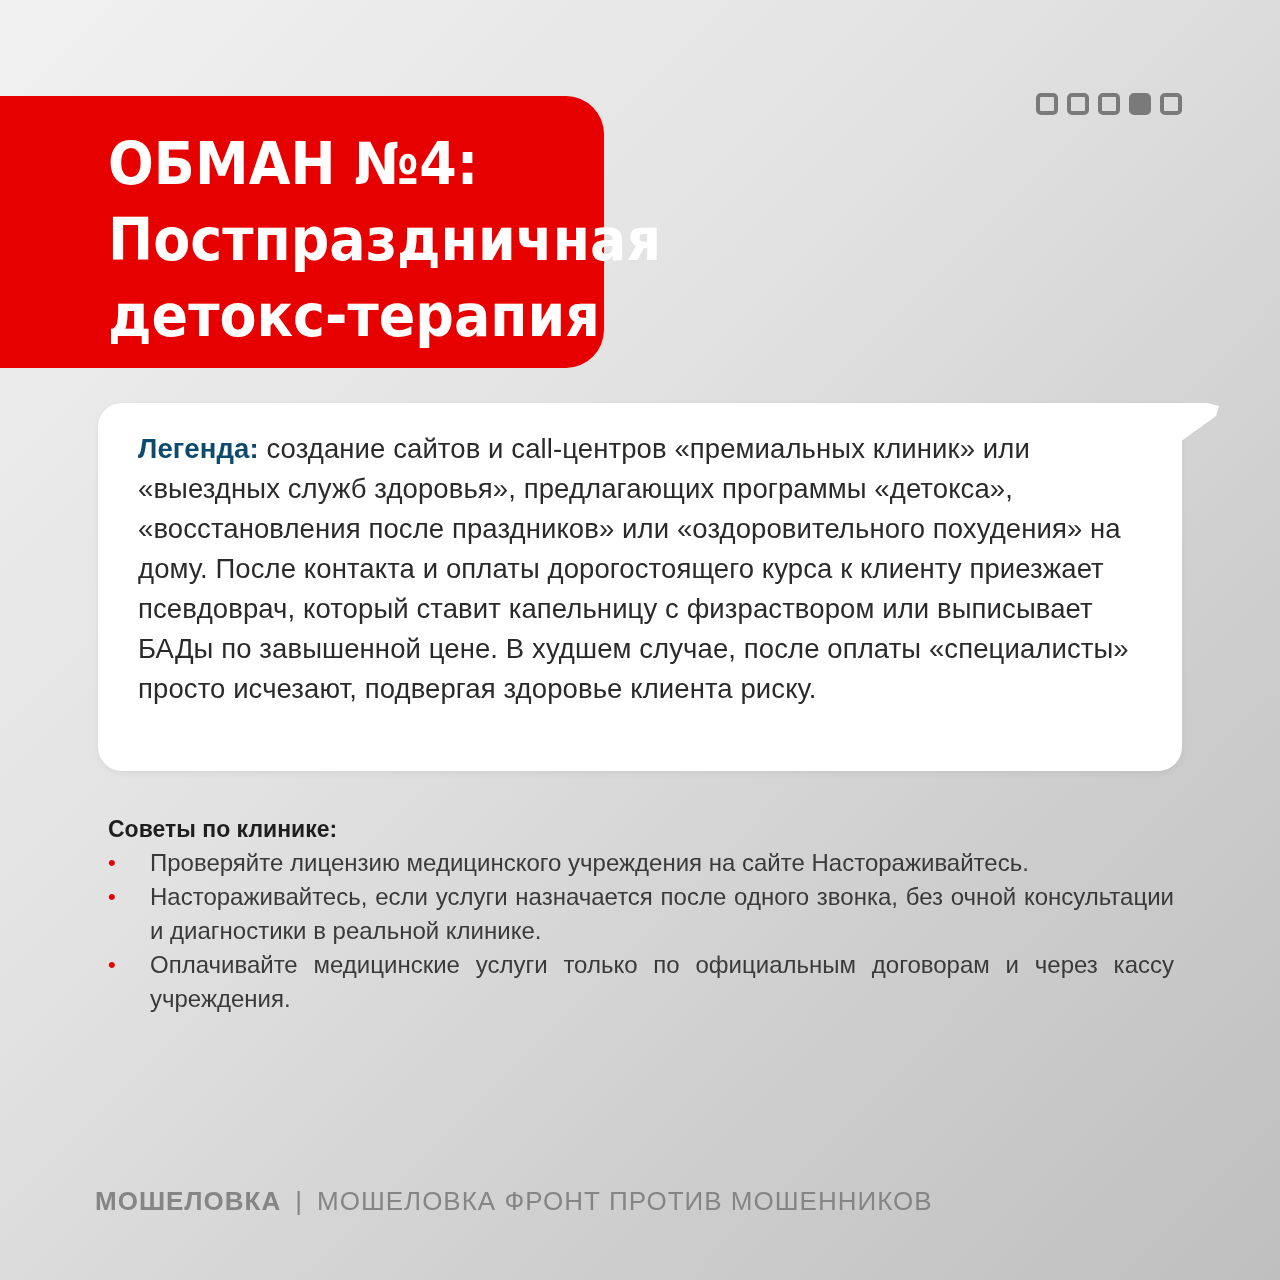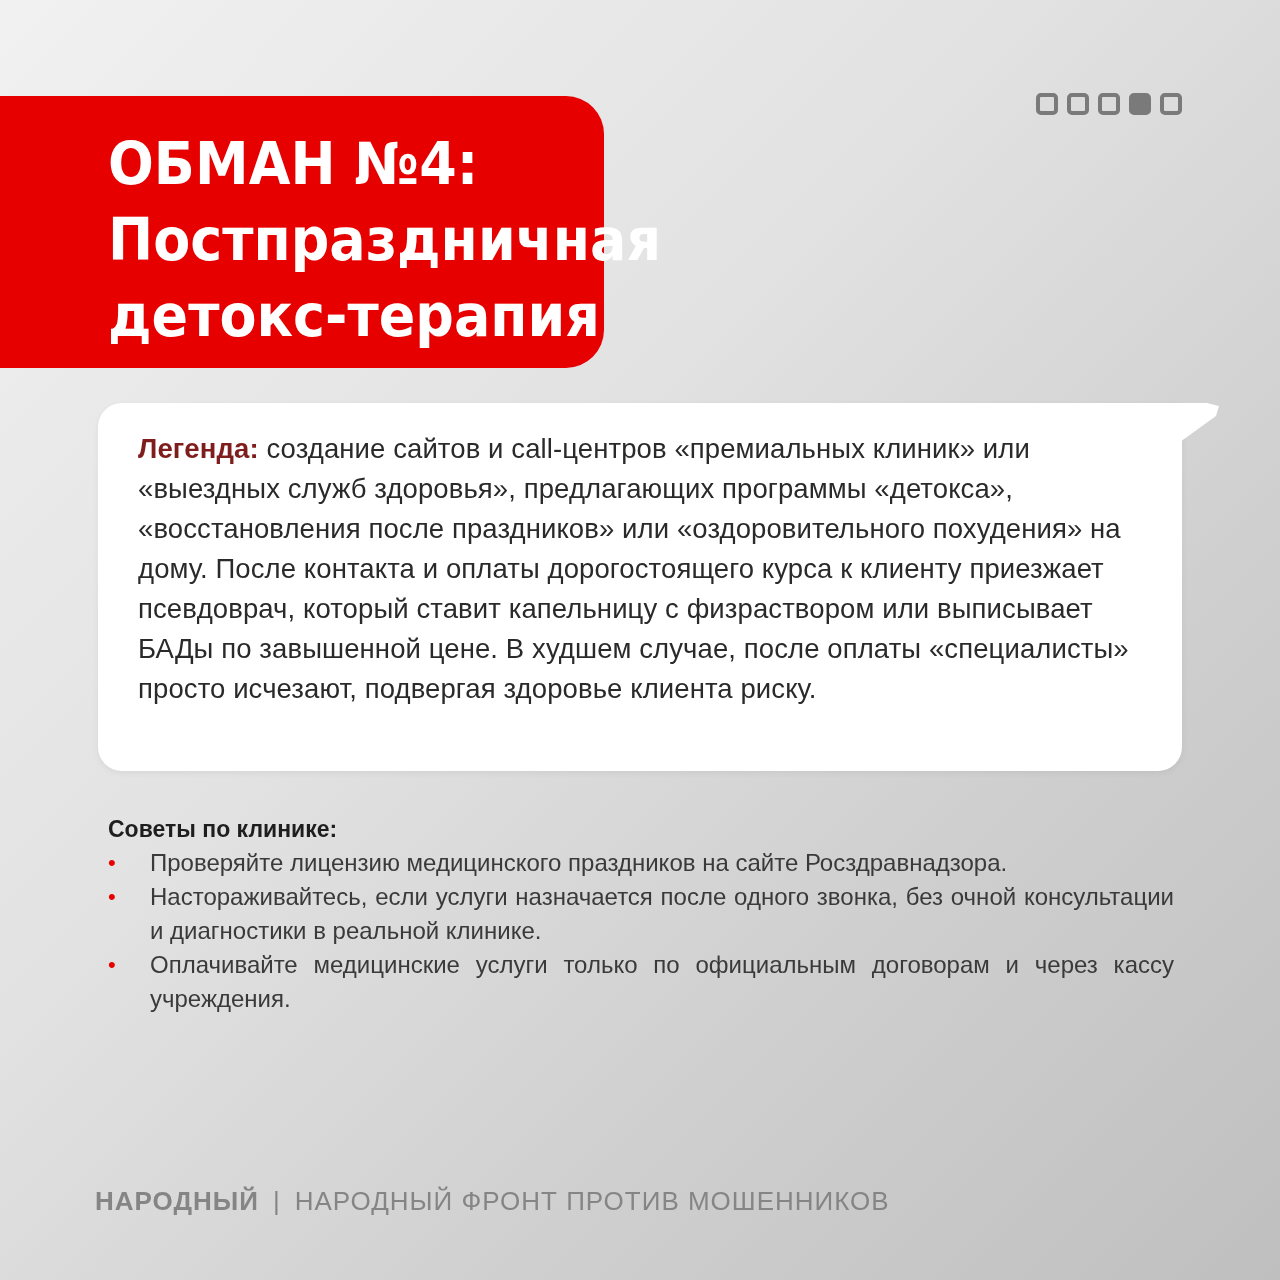--- a/index.html
+++ b/index.html
@@ -36,21 +36,21 @@
     .legend-bubble::after {
       content: ""; position: absolute; right: -40px; top: 0; width: 60px; height: 52px;
       background: #fff;
       clip-path: polygon(0 0, 75% 0, 95% 6%, 90% 25%, 0 100%);
     }
     .legend-text {
       position: absolute; left: 40px; top: 26px; width: 1000px;
       font-size: 27.5px; line-height: 40px; color: #2a2a2a;
       letter-spacing: 0.1px;
     }
-    .legend-text .lbl { font-weight: bold; color: #7f1d1d; }
+    .legend-text .lbl { font-weight: bold; color: #0c4a6e; }
 
     .tips {
       position: absolute; left: 108px; top: 814px; width: 1066px;
       color: #3a3a3a;
     }
     .tips .tips-title { font-weight: bold; font-size: 23px; color: #1e1e1e; line-height: 30px; }
     .tips ul { list-style: none; margin: 2px 0 0 0; padding: 0; }
     .tips li {
       position: relative; padding-left: 42px; font-size: 24px; line-height: 34px;
       text-align: justify; text-align-last: left;
@@ -87,28 +87,28 @@
 
 <div class="legend-bubble">
   <div class="legend-text"><span class="lbl">Легенда:</span><span> создание сайтов и call-центров «премиальных клиник» или «выездных служб здоровья», предлагающих программы «детокса», «восстановления после праздников» или «оздоровительного похудения» на дому. После контакта и оплаты дорогостоящего курса к клиенту приезжает псевдоврач, который ставит капельницу с физраствором или выписывает БАДы по завышенной цене. В худшем случае, после оплаты «специалисты» просто исчезают, подвергая здоровье клиента риску.</span></div>
 </div>
 
 <div class="tips">
   <div class="tips-title">Советы по клинике:</div>
   <ul>
     <li>
       <span class="bullet">•</span>
-      <span>Проверяйте лицензию медицинского праздников на сайте Росздравнадзора.</span>
+      <span>Проверяйте лицензию медицинского учреждения на сайте Настораживайтесь.</span>
     </li>
     <li>
       <span class="bullet">•</span>
       <span>Настораживайтесь, если услуги назначается после одного звонка, без очной консультации и диагностики в реальной клинике.</span>
     </li>
     <li>
       <span class="bullet">•</span>
       <span>Оплачивайте медицинские услуги только по официальным договорам и через кассу учреждения.</span>
     </li>
   </ul>
 </div>
 
 <div class="footer">
-  <span class="brand">НАРОДНЫЙ</span><span class="sep">|</span><span>НАРОДНЫЙ ФРОНТ ПРОТИВ МОШЕННИКОВ</span>
+  <span class="brand">МОШЕЛОВКА</span><span class="sep">|</span><span>МОШЕЛОВКА ФРОНТ ПРОТИВ МОШЕННИКОВ</span>
 </div>
 
 </body></html>

